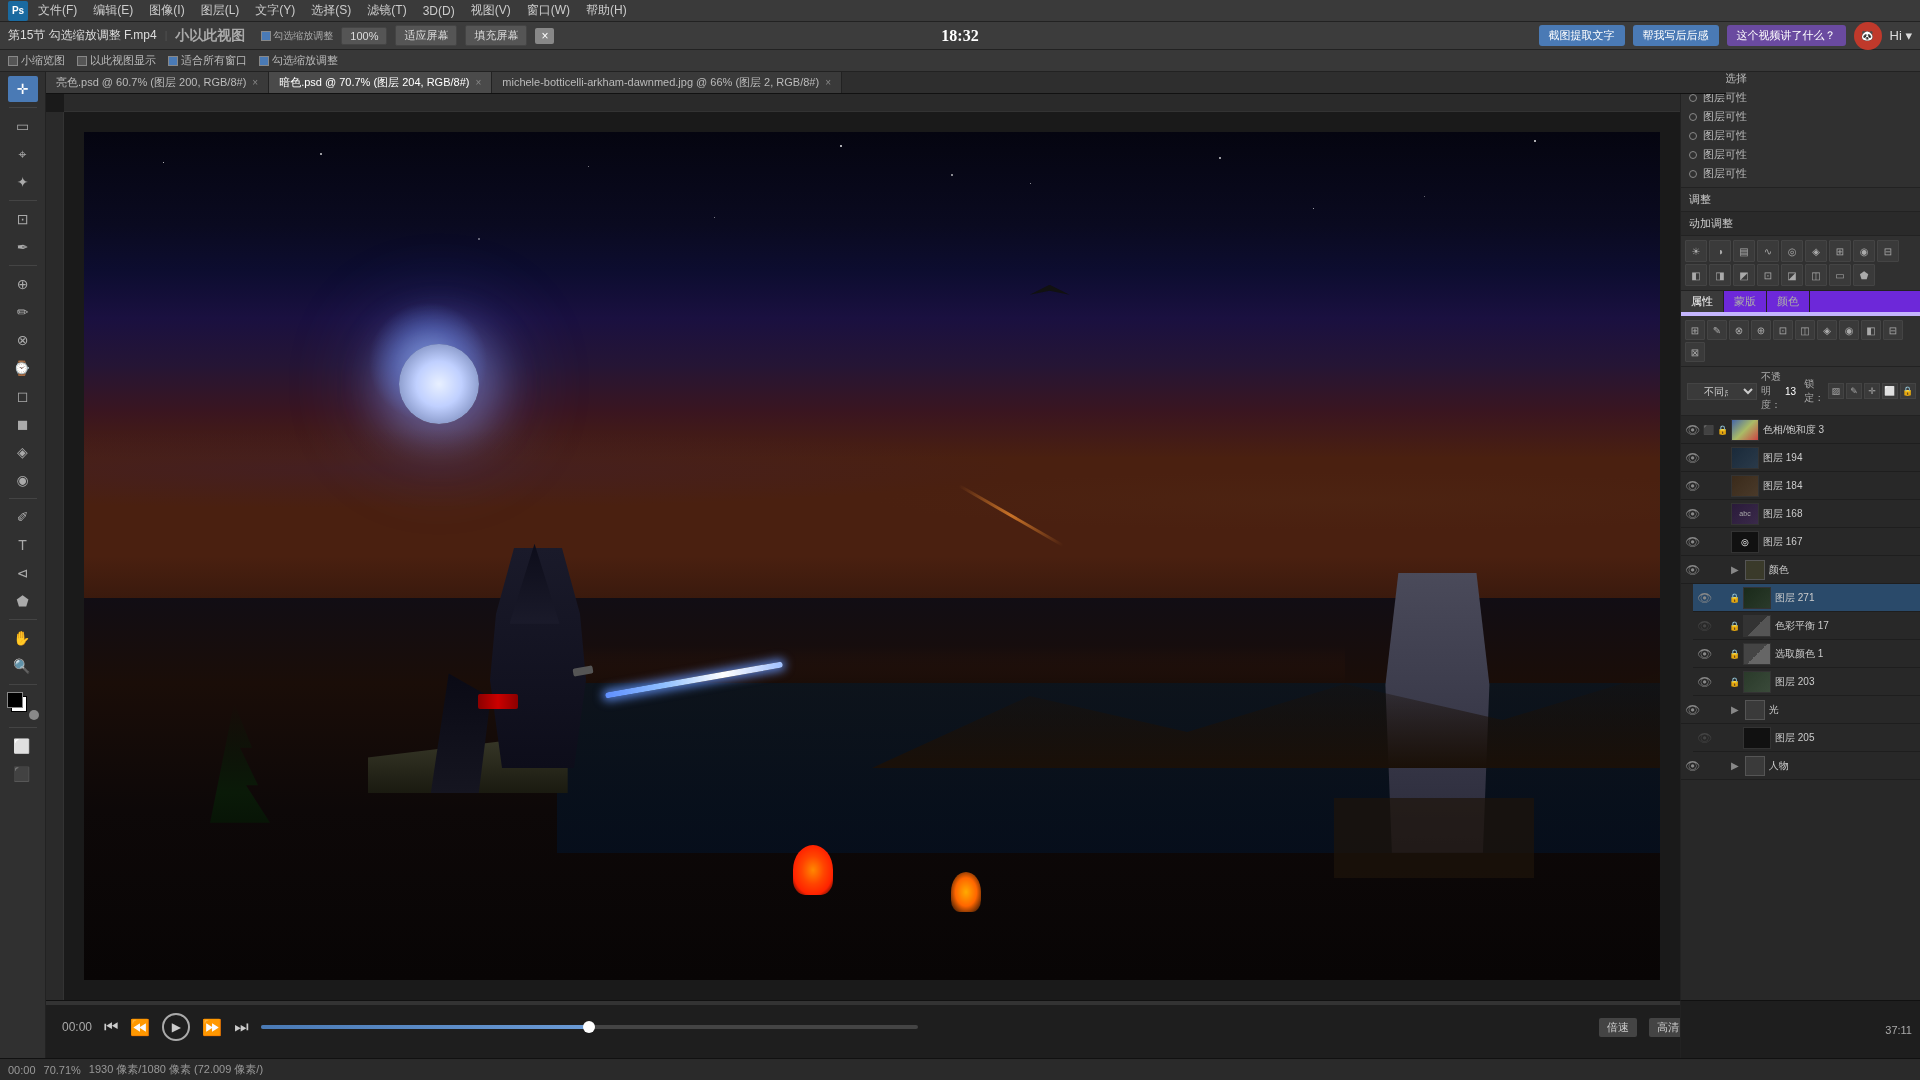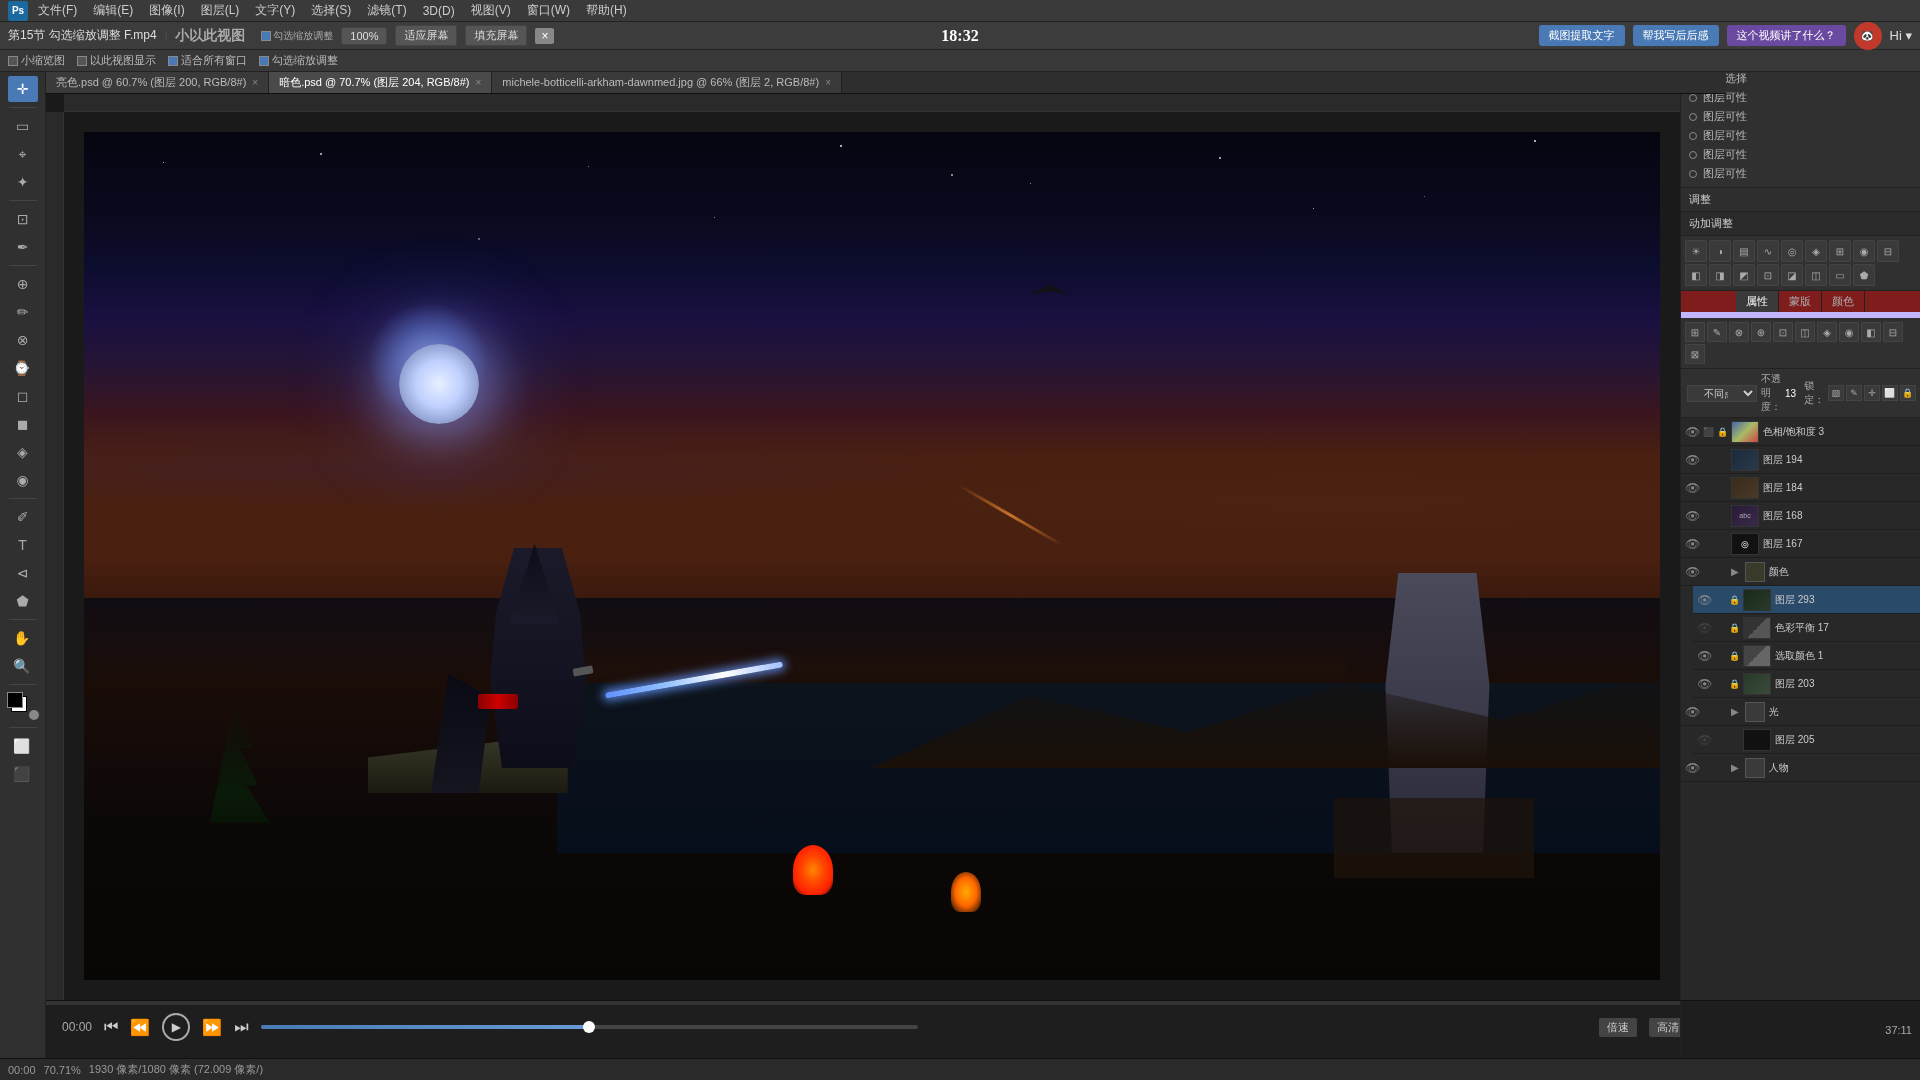--- a/index.html
+++ b/index.html
@@ -518,23 +518,22 @@
       gap: 6px;
     }
     .section-label {
       color: #ccc;
       font-size: 11px;
     }
 
     
     #props-tabs {
       display: flex;
-      background: #7f1d1d;
-      border-bottom: 6px solid #c4b5fd;
-      justify-content: center;
+      background: #6d28d9;
+      border-bottom: 4px solid #c4b5fd;
     }
     .props-tab {
       padding: 3px 10px;
       color: #aaa;
       font-size: 11px;
       cursor: pointer;
       border-right: 1px solid #222;
     }
     .props-tab.active { color: #fff; background: #3a3a3a; }
 
@@ -1082,21 +1081,21 @@
       <span class="layer-group-arrow">▶</span>
       <div style="width:20px;height:20px;background:#3a3a2a;border:1px solid #555;"></div>
       <span class="layer-name">颜色</span>
     </div>
 
     <div class="layer-item active layer-indent">
       <span class="layer-vis">👁</span>
       <span class="layer-link"></span>
       <span class="layer-lock">🔒</span>
       <div class="layer-thumb" style="background:linear-gradient(135deg,#1a2a1a,#2a3a2a);width:28px;height:22px;"></div>
-      <span class="layer-name">图层 293</span>
+      <span class="layer-name">图层 271</span>
     </div>
 
     <div class="layer-item layer-indent">
       <span class="layer-vis" style="color:#444;">👁</span>
       <span class="layer-link"></span>
       <span class="layer-lock">🔒</span>
       <div class="layer-thumb-adjust" style="background:linear-gradient(135deg,#333 50%,#555 50%);width:28px;height:22px;border:1px solid #333;"></div>
       <span class="layer-name">色彩平衡 17</span>
     </div>
 

